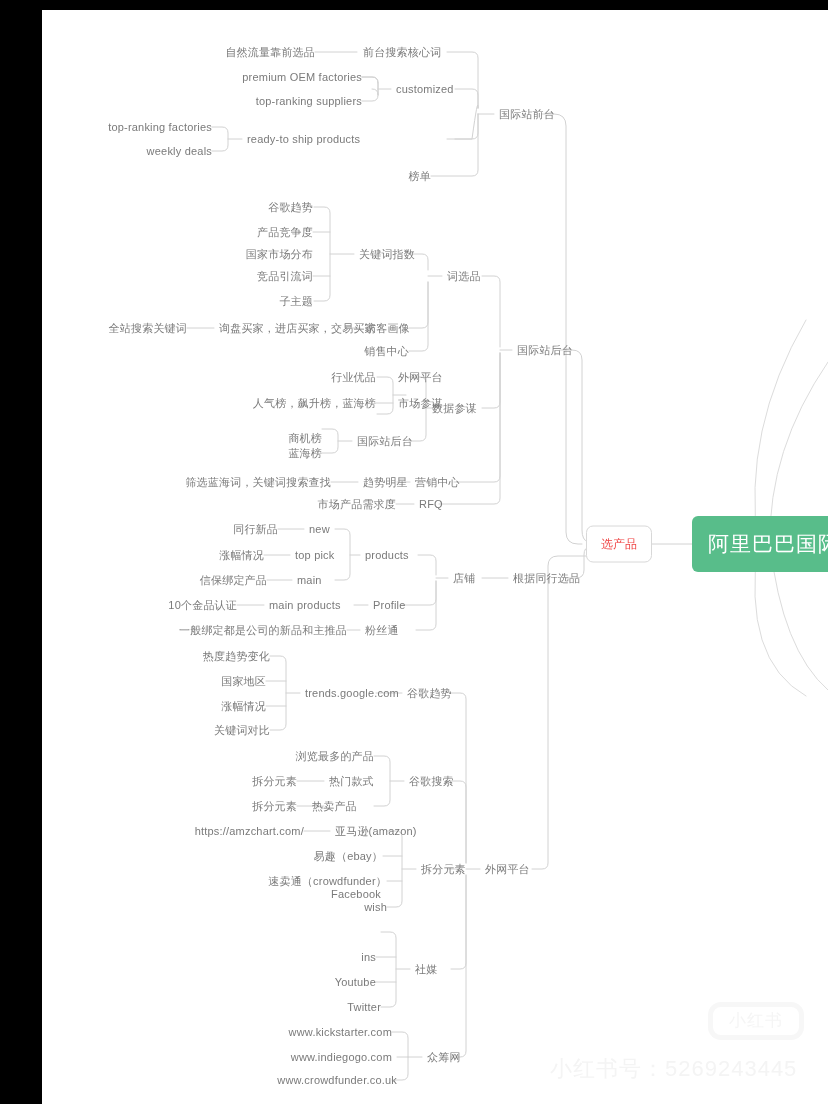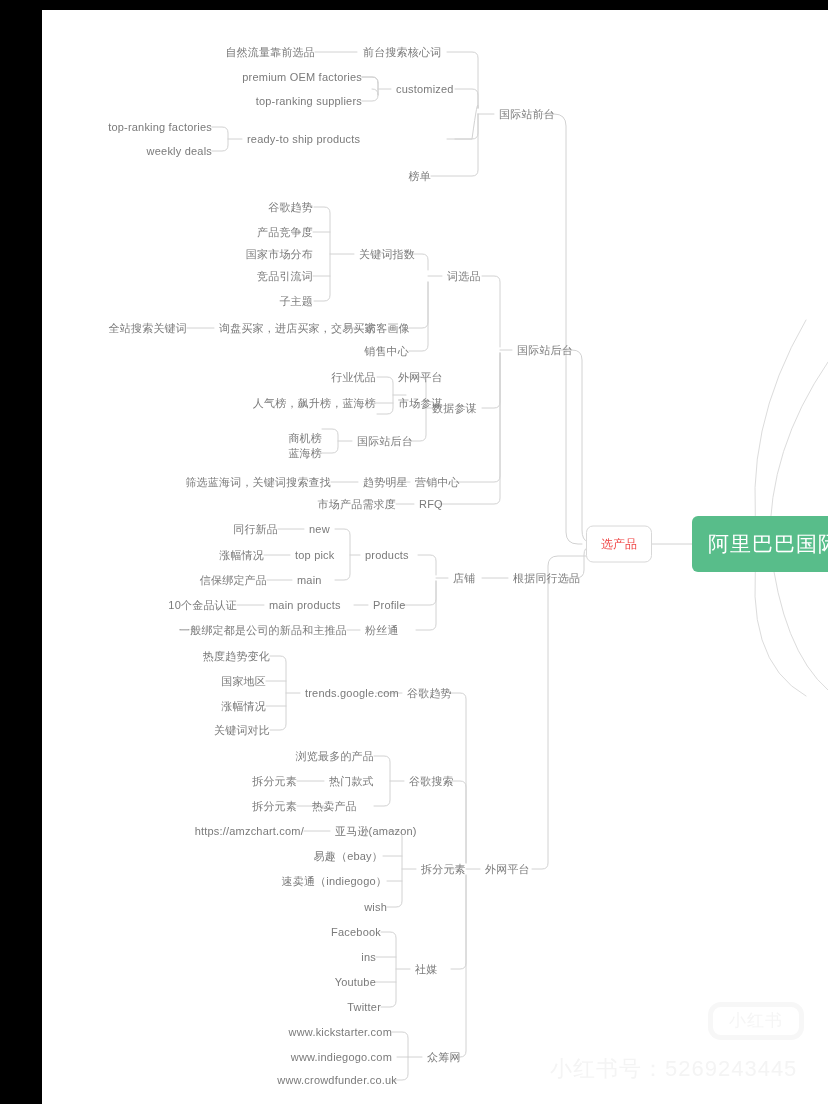--- a/index.html
+++ b/index.html
@@ -266,25 +266,25 @@
     <div class="lbl" style="left:365px;top:683px">谷歌趋势</div>
     <div class="lbl r" style="left:332px;top:746px">浏览最多的产品</div>
     <div class="lbl r" style="left:255px;top:771px">拆分元素</div>
     <div class="lbl" style="left:287px;top:771px">热门款式</div>
     <div class="lbl r" style="left:255px;top:796px">拆分元素</div>
     <div class="lbl" style="left:270px;top:796px">热卖产品</div>
     <div class="lbl" style="left:367px;top:771px">谷歌搜索</div>
     <div class="lbl r" style="left:262px;top:821px">https://amzchart.com/</div>
     <div class="lbl" style="left:293px;top:821px">亚马逊(amazon)</div>
     <div class="lbl r" style="left:341px;top:846px">易趣（ebay）</div>
-    <div class="lbl r" style="left:345px;top:871px">速卖通（indiegogo）</div>
+    <div class="lbl r" style="left:345px;top:871px">速卖通（crowdfunder）</div>
     <div class="lbl r" style="left:345px;top:897px">wish</div>
     <div class="lbl" style="left:379px;top:859px">拆分元素</div>
     <div class="lbl" style="left:443px;top:859px">外网平台</div>
-    <div class="lbl r" style="left:339px;top:922px">Facebook</div>
+    <div class="lbl r" style="left:339px;top:884px">Facebook</div>
     <div class="lbl r" style="left:334px;top:947px">ins</div>
     <div class="lbl r" style="left:334px;top:972px">Youtube</div>
     <div class="lbl r" style="left:339px;top:997px">Twitter</div>
     <div class="lbl" style="left:373px;top:959px">社媒</div>
     <div class="lbl r" style="left:350px;top:1022px">www.kickstarter.com</div>
     <div class="lbl r" style="left:350px;top:1047px">www.indiegogo.com</div>
     <div class="lbl r" style="left:355px;top:1070px">www.crowdfunder.co.uk</div>
     <div class="lbl" style="left:385px;top:1047px">众筹网</div>
 
     <div class="node-box" style="left:577px;top:534px">选产品</div>

